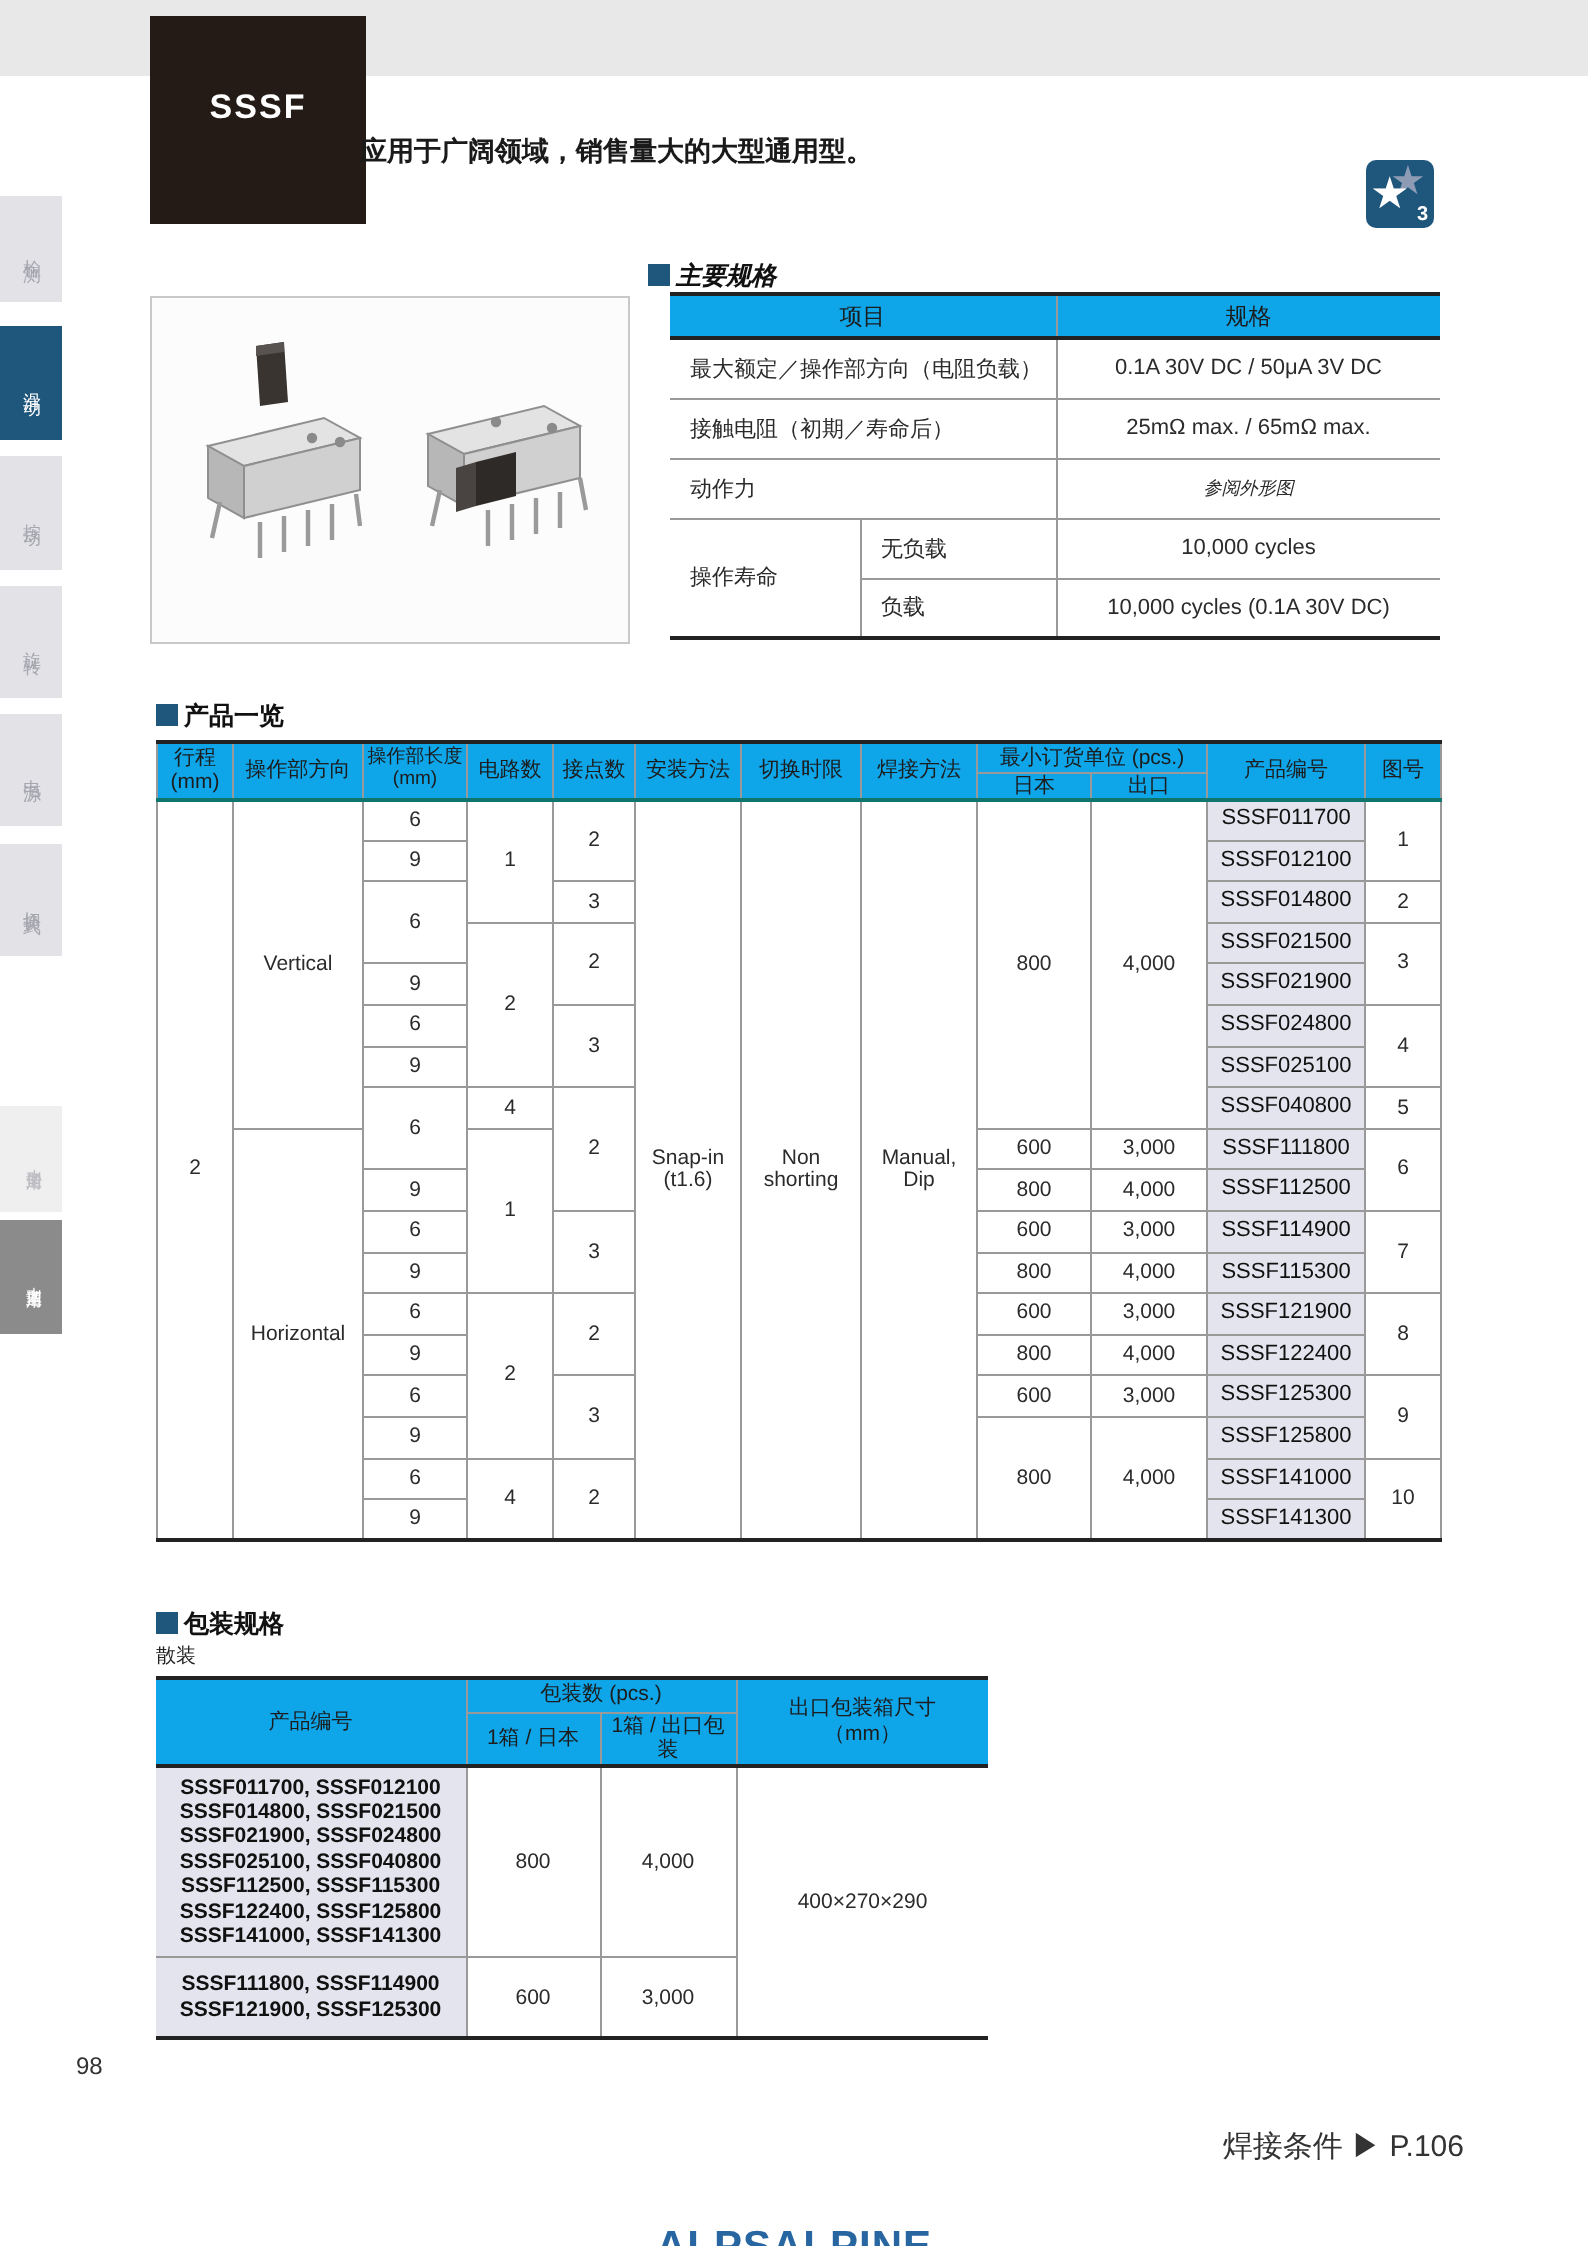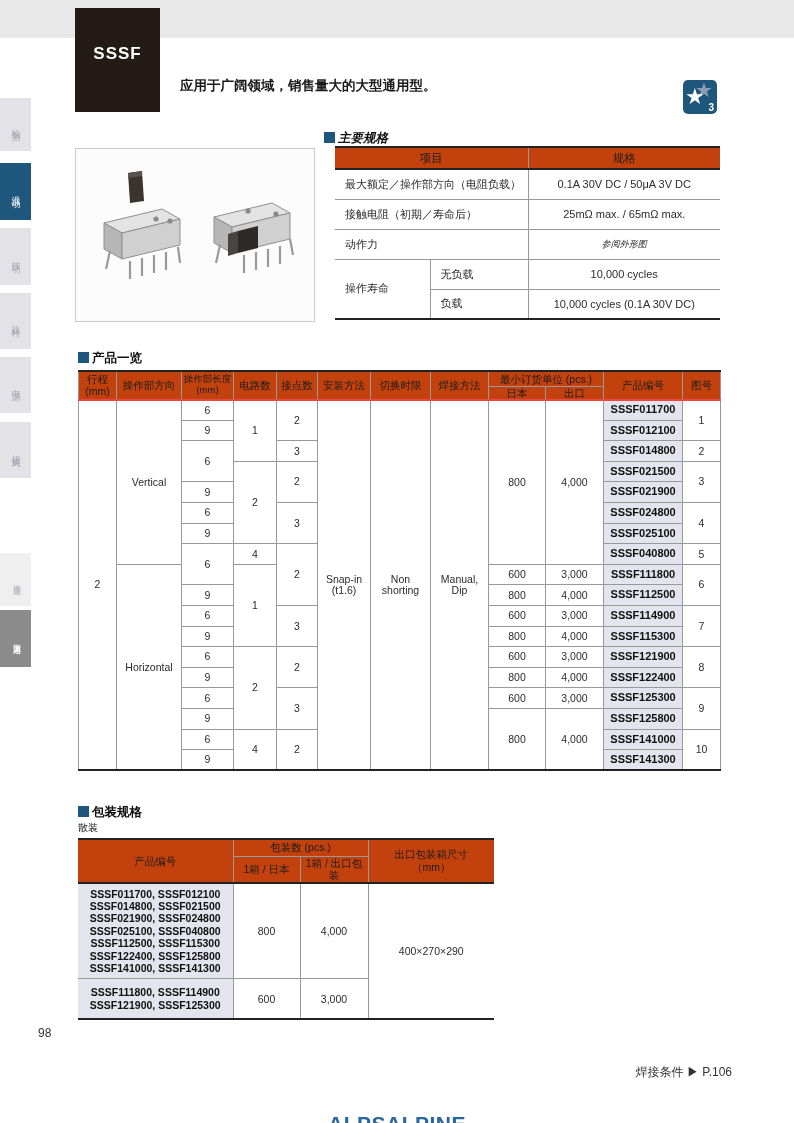--- a/index.html
+++ b/index.html
@@ -4,23 +4,23 @@
 <style>
   * { margin:0; padding:0; box-sizing:border-box; }
   html,body { background:#fff; }
   body { font-family:"Liberation Sans", sans-serif; color:#222; }
   .page { position:relative; width:794px; height:1123px; background:#fff; overflow:hidden; }
 
   
   .top-band { position:absolute; left:0; top:0; width:794px; height:38px; background:#e8e8e9; }
   .title-bar { position:absolute; left:0; top:38px; width:794px; height:25px; background:#5e7291; }
   .title-bar .title { position:absolute; left:180px; top:3px; color:#fff; font-size:17px; font-weight:bold; letter-spacing:0.2px; }
-  .series-box { position:absolute; left:75px; top:8px; width:85px; height:104px; background:#241b16; }
+  .series-box { position:absolute; left:75px; top:8px; width:108px; height:104px; background:#241b16; }
   .series-box .series { position:absolute; left:0; top:36px; width:100%; text-align:center; color:#fff; font-size:17px; font-weight:bold; letter-spacing:1px; }
-  .subtitle { position:absolute; left:180px; top:77px; font-size:13.5px; font-weight:bold; color:#1a1a1a; }
+  .subtitle { position:absolute; left:180px; top:67px; font-size:13.5px; font-weight:bold; color:#1a1a1a; }
   .star-badge { position:absolute; left:683px; top:80px; width:34px; height:34px; background:#1e567c; border-radius:5px; overflow:hidden; }
   .star-badge .star-back { position:absolute; left:12px; top:-2px; font-size:20px; color:#8d9cb4; }
   .star-badge .star-front { position:absolute; left:2px; top:4px; font-size:22px; color:#fff; }
   .star-badge .badge-num { position:absolute; right:3px; bottom:1px; color:#fff; font-size:10px; font-weight:bold; }
 
   
   .side-tab { position:absolute; left:0; width:31px; background:#e3e3e7; color:#a6a6af;
               display:flex; align-items:center; justify-content:center;
               writing-mode:vertical-rl; text-orientation:upright; font-size:9px; letter-spacing:3px; }
   .side-tab.active { background:#1e567c; color:#fff; }
@@ -31,53 +31,53 @@
   .photo-box { position:absolute; left:75px; top:148px; width:240px; height:174px; background:#fcfcfc; border:1px solid #c9c9c9; }
 
   
   .sec-title { position:absolute; font-size:12.5px; font-weight:bold; color:#111; }
   .sec-title .sq { display:inline-block; width:11px; height:11px; background:#1e567c; margin-right:3px; vertical-align:-1px; }
   .sub-label { position:absolute; font-size:10px; color:#222; }
 
   
   table { border-collapse:collapse; table-layout:fixed; }
   td, th { border:1px solid #999; font-weight:normal; text-align:center; vertical-align:middle; color:#2b2b2b; }
-  th { background:#c2410c; color:#1c1c1c; }
+  th { background:#0ea5e9; color:#1c1c1c; }
   .pre { white-space:pre-line; }
 
   
   .spec-table { position:absolute; left:335px; top:146px; width:385px; border-top:2px solid #222; border-bottom:2px solid #222; }
   .spec-table td:first-child, .spec-table th:first-child { border-left:none; }
   .spec-table td:last-child,  .spec-table th:last-child  { border-right:none; }
   .spec-table th { height:22px; font-size:11.5px; border-bottom:2px solid #222; }
   .spec-table td { height:30px; font-size:11px; }
   .spec-table td.item { text-align:left; padding-left:10px; }
   .spec-table td.small { font-size:9px;font-style:italic; }
 
   
   .prod-table { position:absolute; left:78px; top:370px; width:642px; border-top:2px solid #222; border-bottom:2px solid #222; }
   .prod-table th { font-size:10.5px; line-height:1.15; }
   .prod-table thead tr:first-child th { height:15px; }
-  .prod-table thead { border-bottom:2px solid #ef4444; }
+  .prod-table thead { border-bottom:2px solid #0f766e; }
   .prod-table td { height:20.6px; font-size:10.5px; line-height:1.05; padding:0 1px; }
-  .prod-table td.pn { background:#e4e4ee; font-weight:bold; font-size:11px; color:#111; }
+  .prod-table td.pn { background:#e4e4ee; font-weight:normal; font-size:11px; color:#111; }
 
   
   .pkg-table { position:absolute; left:78px; top:838px; width:416px; border-top:2px solid #222; border-bottom:2px solid #222; }
   .pkg-table td:first-child, .pkg-table th:first-child { border-left:none; }
   .pkg-table td:last-child,  .pkg-table th:last-child  { border-right:none; }
   .pkg-table thead { border-bottom:2px solid #222; }
   .pkg-table th { font-size:10.5px; height:17px; line-height:1.2; }
   .pkg-table td { font-size:10.5px; }
   .pkg-table td.pn-cell { background:#e4e4ee; font-weight:bold; font-size:10.5px; line-height:1.18; color:#111; padding:4px 0; }
 
   
   .page-num { position:absolute; left:38px; top:1026px; font-size:12px; color:#333; }
   .logo { position:absolute; left:50%; top:1112px; transform:translateX(-50%); color:#2766a0; font-size:21px; font-weight:bold; letter-spacing:0.5px; transform-origin:center; }
-  .footer-note { position:absolute; right:62px; top:1064px; font-size:12px; color:#333; }
+  .footer-note { position:absolute; right:62px; top:1064px; font-size:15px; color:#333; }
 </style>
 </head>
 <body>
 
 <div class="page">
 
   <div class="top-band"></div>
   <div class="series-box">
     <div class="series">SSSF</div>
   </div>

